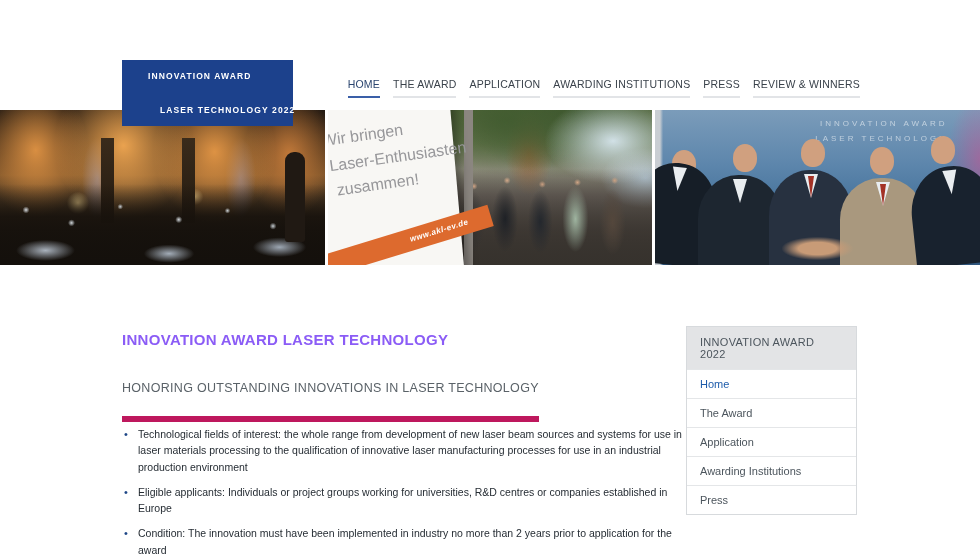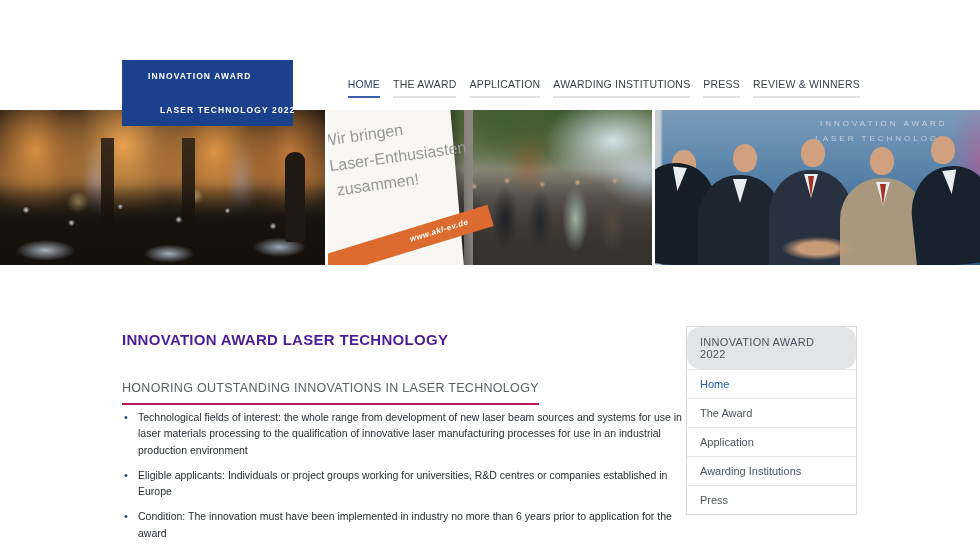--- a/index.html
+++ b/index.html
@@ -109,30 +109,30 @@
            background:radial-gradient(ellipse at center,#c89b77 0%, #c89b77 38%, rgba(200,155,119,0) 72%); }
 
   
   .breadcrumb-bar { position:absolute; top:265px; left:0; width:980px; height:36px; background:#abb2b8; z-index:3; }
   .breadcrumb { position:absolute; left:122px; top:11px; font-size:10px; color:#32507c; }
   .breadcrumb a { color:#1d4f9e; text-decoration:none; cursor:pointer; }
   .breadcrumb .sep { margin:0 5px; color:#3d5a85; }
 
   
   .content { position:absolute; top:301px; left:122px; width:566px; }
-  .page-title { margin-top:30px; color:#4c1d95; font-size:15px; font-weight:bold; letter-spacing:.3px; }
+  .page-title { margin-top:30px; color:#8b5cf6; font-size:15px; font-weight:bold; letter-spacing:.3px; }
   .page-subtitle { display:inline-block; margin-top:15px; color:#5a6268; font-size:12.5px; font-weight:normal;
-                   letter-spacing:.3px; padding-bottom:8px; border-bottom:2px solid #be185d; }
+                   letter-spacing:.3px; padding-bottom:21px; border-bottom:6px solid #be185d; }
   .bullet-list { margin-top:4px; list-style:none; }
   .bullet-list li { position:relative; padding-left:16px; margin-bottom:9px; color:#262d34; font-size:10.5px; line-height:1.55; }
   .bullet-list li::before { content:"\2022"; position:absolute; left:2px; top:0; color:#1c4586; font-size:11px; }
 
   
   .sidebar { position:absolute; left:686px; top:326px; width:171px; border:1px solid #d7dadd; background:#ffffff; z-index:3; }
-  .sidebar-title { background:#e3e4e6; color:#4c555d; font-size:11px; letter-spacing:.3px; padding:9px 13px;border-radius:13px; }
+  .sidebar-title { background:#e3e4e6; color:#4c555d; font-size:11px; letter-spacing:.3px; padding:9px 13px; }
   .sidebar-item { padding:8px 13px; font-size:11px; color:#4c555d; border-top:1px solid #e4e6e8; cursor:pointer; }
   .sidebar-item.active { color:#1e5cab; }
 </style>
 </head>
 <body>
 
 <div class="page">
 
   <div class="header">
     <nav class="nav">
@@ -194,21 +194,21 @@
 
   </div>
 
 
   <div class="content">
     <h1 class="page-title">INNOVATION AWARD LASER TECHNOLOGY</h1><br>
     <h2 class="page-subtitle">HONORING OUTSTANDING INNOVATIONS IN LASER TECHNOLOGY</h2>
     <ul class="bullet-list">
       <li>Technological fields of interest: the whole range from development of new laser beam sources and systems for use in laser materials processing to the qualification of innovative laser manufacturing processes for use in an industrial production environment</li>
       <li>Eligible applicants: Individuals or project groups working for universities, R&amp;D centres or companies established in Europe</li>
-      <li>Condition: The innovation must have been implemented in industry no more than 6 years prior to application for the award</li>
+      <li>Condition: The innovation must have been implemented in industry no more than 2 years prior to application for the award</li>
 
     </ul>
   </div>
 
   <div class="sidebar">
     <div class="sidebar-title">INNOVATION AWARD 2022</div>
     <div class="sidebar-item active">Home</div>
     <div class="sidebar-item">The Award</div>
     <div class="sidebar-item">Application</div>
     <div class="sidebar-item">Awarding Institutions</div>

